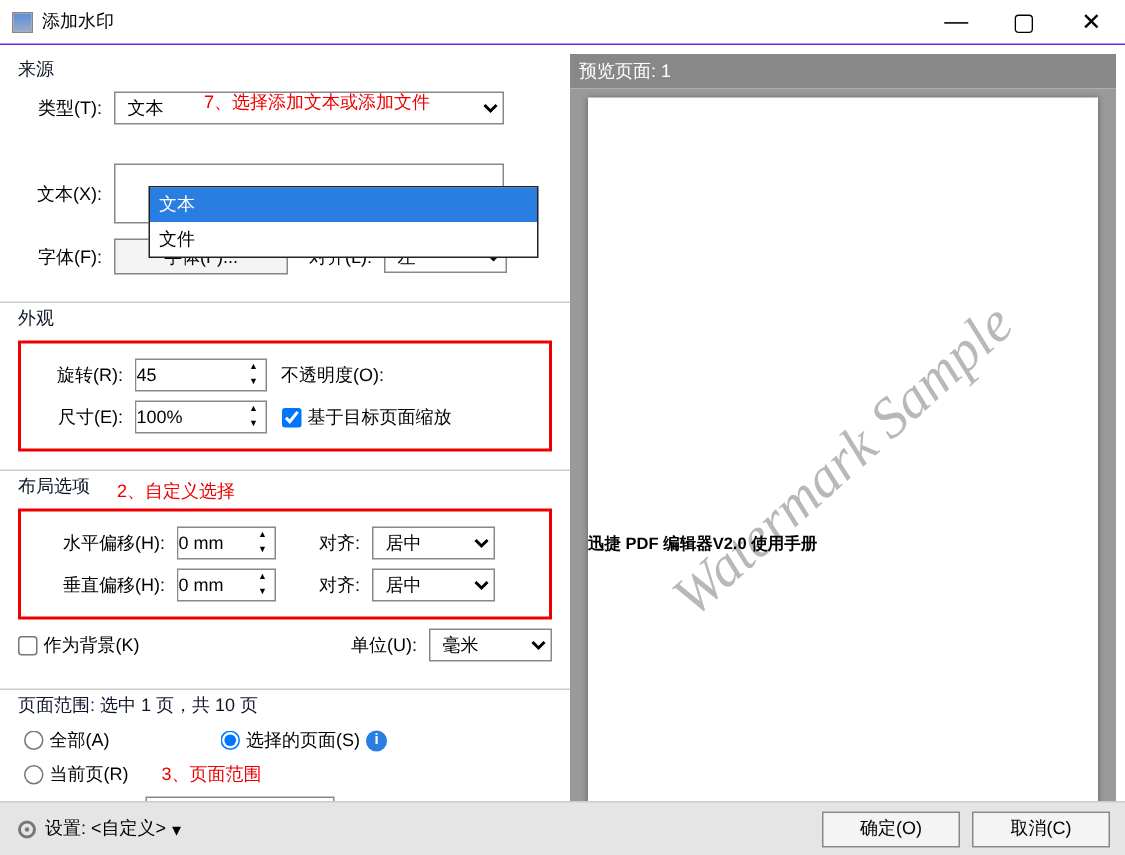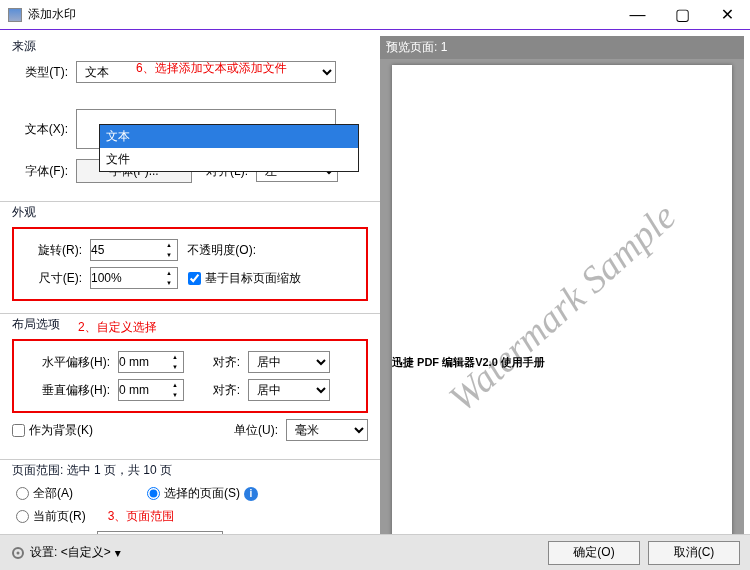--- a/index.html
+++ b/index.html
@@ -60,21 +60,21 @@
   <div class="left" style="position:relative">
 
     <div class="group">
       <div class="group-title">来源</div>
       <div class="row">
         <span class="lbl">类型(T):</span>
         <select style="width:260px"><option>文本</option></select>
       </div>
       <div class="row" style="margin-top:-2px">
         <span class="lbl"></span>
-        <span class="redtext" style="position:absolute;left:130px;top:24px">6、选择添加文本或添加文件</span>
+        <span class="redtext" style="position:absolute;left:130px;top:24px">7、选择添加文本或添加文件</span>
       </div>
       <div class="row" style="margin-top:22px">
         <span class="lbl">文本(X):</span>
         <input type="text" style="width: 260px; height: 40px;" value="">
       </div>
       <div class="row" style="margin-top:10px">
         <span class="lbl">字体(F):</span>
         <button class="btn" style="width:116px">字体(F)...</button>
         <span class="lbl2" style="width:56px">对齐(L):</span>
         <select style="width:82px"><option>左</option></select>

